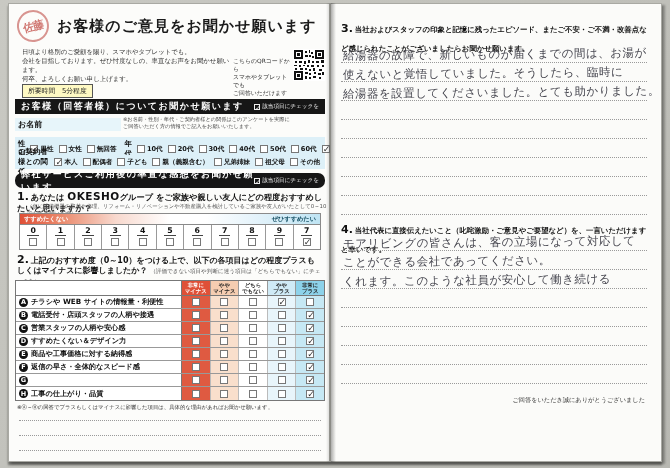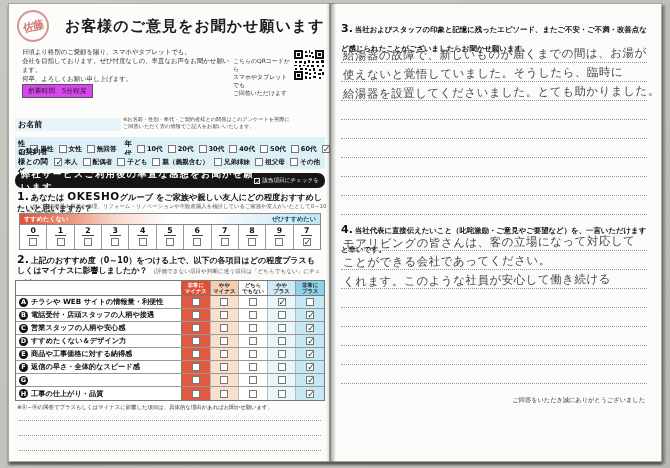--- a/index.html
+++ b/index.html
@@ -14,25 +14,25 @@
   .page { position:absolute; top:0; height:459px; background:#fcfcfa; border:1px solid #a9a9a3; }
   .page-left  { left:0; width:322px; }
   .page-right { left:322px; width:332px; background:#fbfbf9; }
   .fold { position:absolute; left:318px; top:0; width:10px; height:459px;
     background:linear-gradient(to right, rgba(0,0,0,0) 0%, rgba(0,0,0,.18) 45%, rgba(0,0,0,.28) 55%, rgba(0,0,0,0) 100%); z-index:5; }
 
   
   .stamp { position:absolute; left:8px; top:6px; width:32px; height:32px; border:2px solid #d2837e;
     border-radius:50%; color:#c9625c; font-size:11px; font-weight:bold; display:flex; align-items:center;
     justify-content:center; transform:rotate(-14deg); letter-spacing:-1px; opacity:.85; }
-  .main-title { position:absolute; left:56px; top:13px; font-size:15px; font-weight:bold; color:#1b1b1b; letter-spacing:1px; }
+  .main-title { position:absolute; left:48px; top:13px; font-size:15px; font-weight:bold; color:#1b1b1b; letter-spacing:1px; }
   .intro { position:absolute; left:13px; top:44px; width:208px; font-size:6.4px; line-height:9px; color:#2e2e2e; }
   .qr-note { position:absolute; left:224px; top:53px; width:60px; font-size:5.9px; line-height:8px; color:#2e2e2e; }
   .qr-box { position:absolute; left:284px; top:45px; width:32px; height:32px; }
-  .time-box { position:absolute; left:13px; top:80px; border:1px solid #555; font-size:6.8px; padding:1px 5px; color:#222; background:#d946ef; }
+  .time-box { position:absolute; left:13px; top:80px; border:1px solid #555; font-size:6.8px; padding:1px 5px; color:#222; background:#fef9c3; }
 
   .bar { position:absolute; left:6px; width:310px; height:15px; background:#161616; color:#fff;
     display:flex; align-items:center; padding:0 6px; }
   .bar .bar-title { font-size:9px; font-weight:bold; letter-spacing:1.5px; flex:1; }
   .badge { display:flex; align-items:center; gap:2px; font-size:5.6px; color:#eee; }
   .badge-cb { display:inline-block; width:6px; height:6px; border:1px solid #eee; font-size:6px; line-height:5px; text-align:center; }
   .bar1 { top:95px; } .bar2 { top:169px;border-radius:7px; }
 
   .row-band { position:absolute; left:6px; width:310px; background:#ddf0f8; display:flex; align-items:center; font-size:7px; color:#111; }
   .name-row { top:114px; height:13px; background:#e7f5fa; }
@@ -168,20 +168,27 @@
           <rect x="12" y="28" width="2" height="3"></rect>
             <rect x="16" y="29" width="3" height="2"></rect>
             <rect x="21" y="28" width="3" height="2"></rect>
             <rect x="27" y="29" width="2" height="2"></rect>
         </g>
       </svg>
     </div>
 
     <div class="time-box">所要時間　5分程度</div>
 
+    <div class="bar bar1">
+      <span class="bar-title">お客様（回答者様）についてお聞かせ願います</span>
+      <span class="badge">
+        <span class="badge-cb">✓</span>
+        <span>該当項目にチェックを</span>
+      </span>
+    </div>
 
     <div class="row-band name-row">
       <span class="name-label">お名前</span>
     </div>
     <div class="name-note">
       <div>※お名前・性別・年代・ご契約者様との関係はこのアンケートを実際に</div>
       <div>ご回答いただく方の情報でご記入をお願いいたします。</div>
     </div>
 
     <div class="row-band ga-row">

